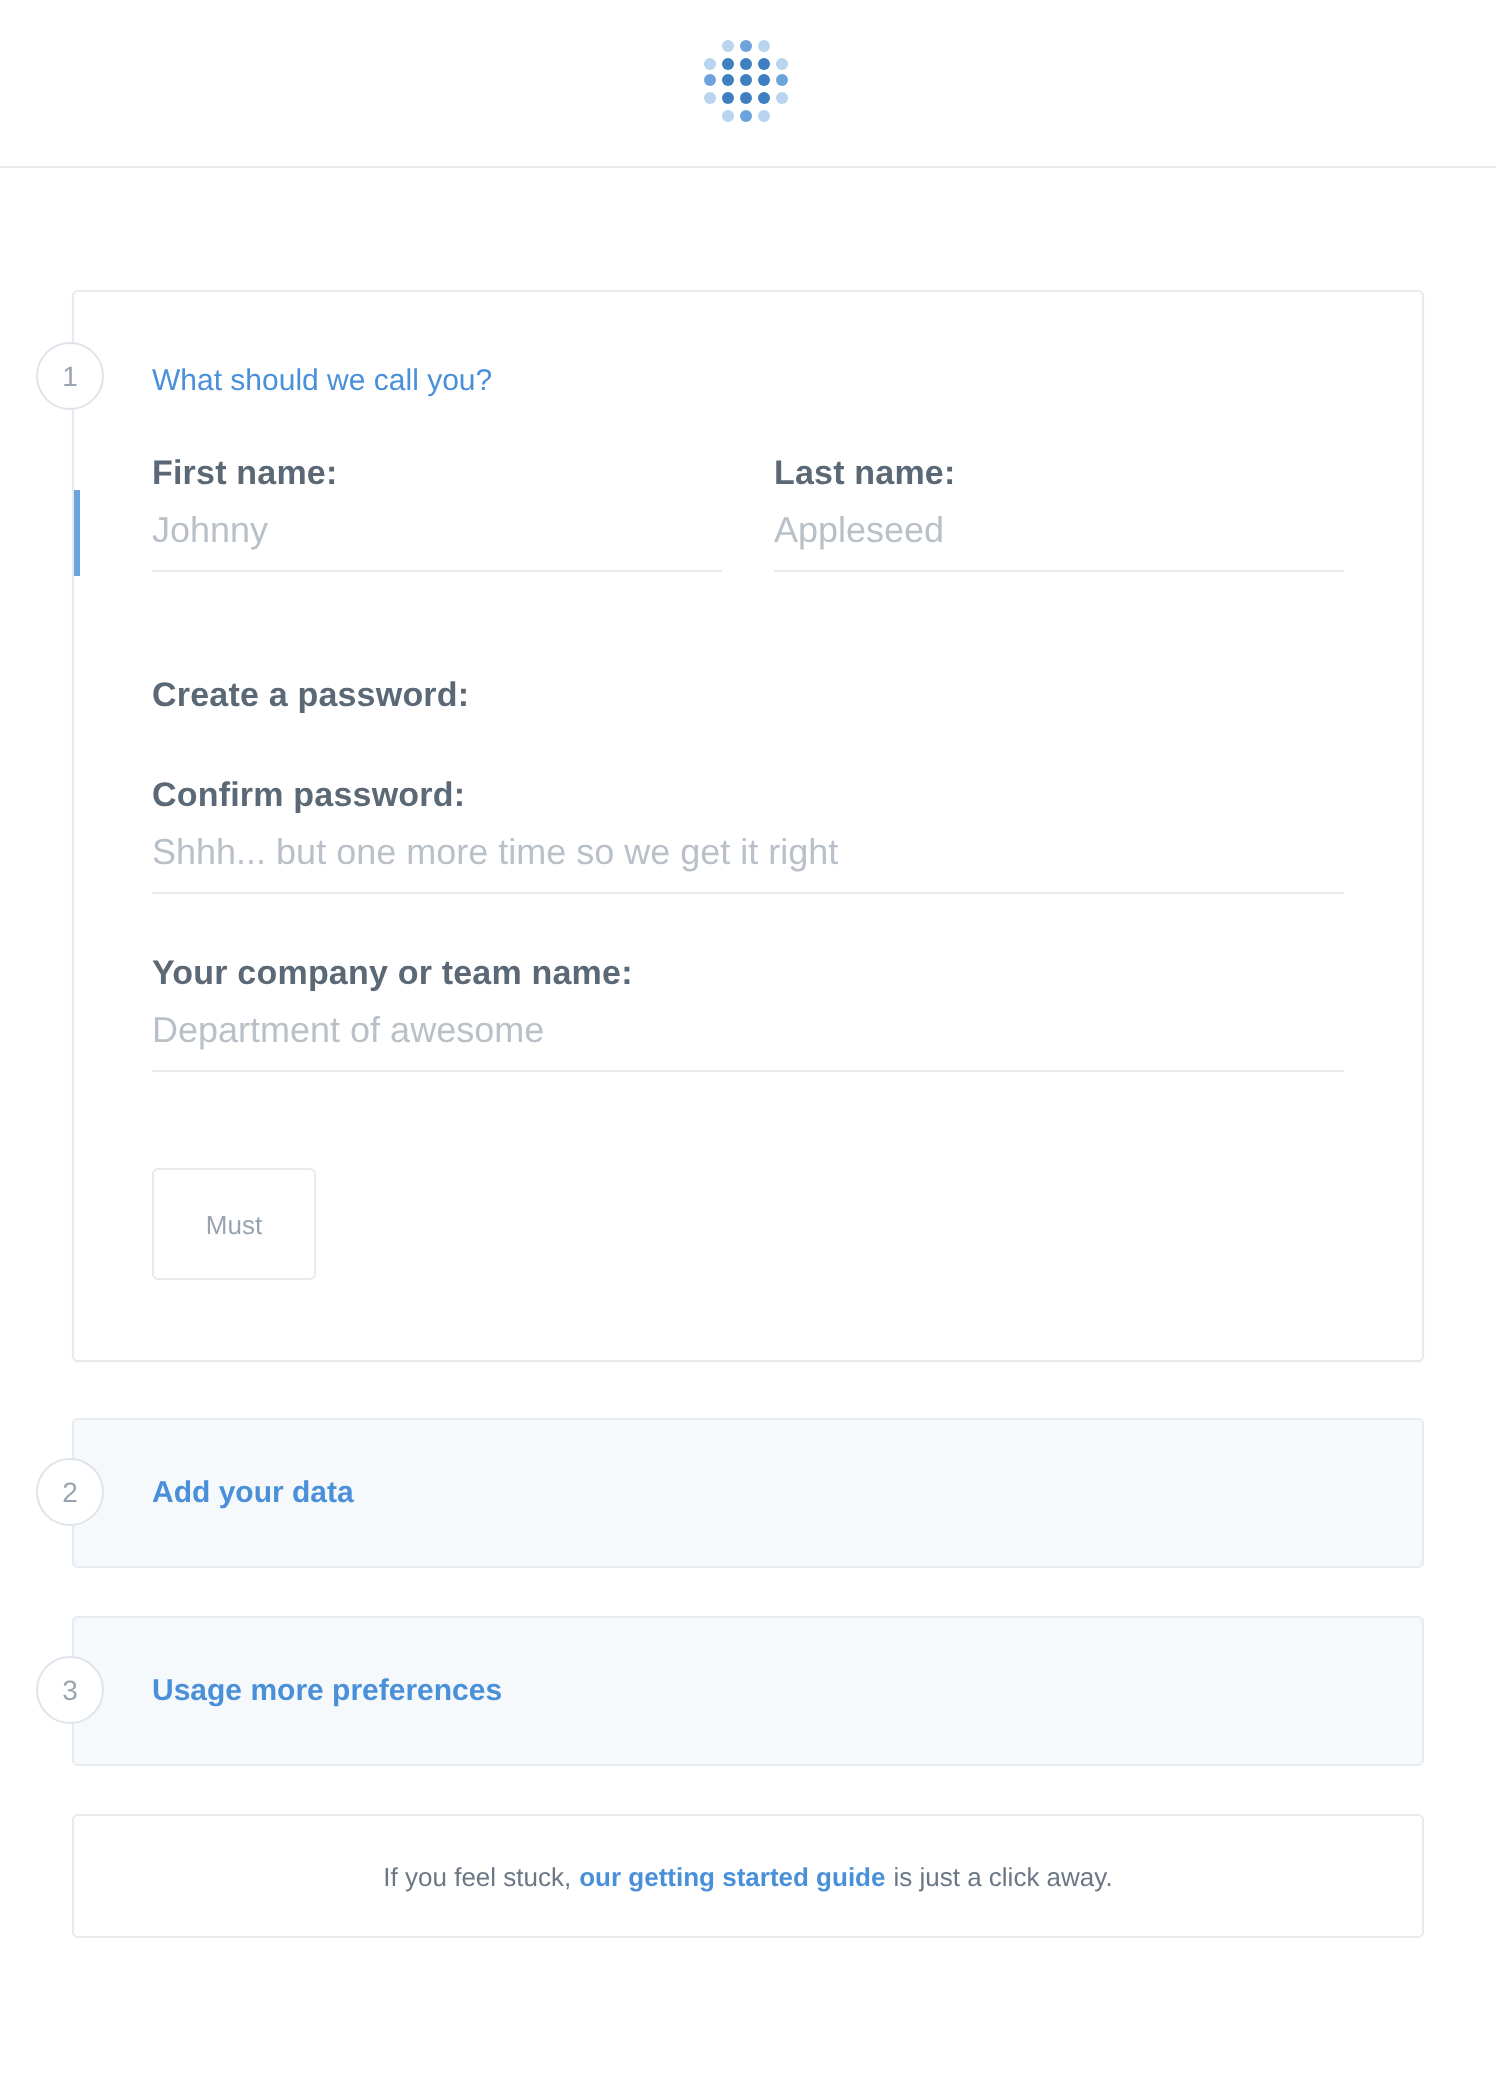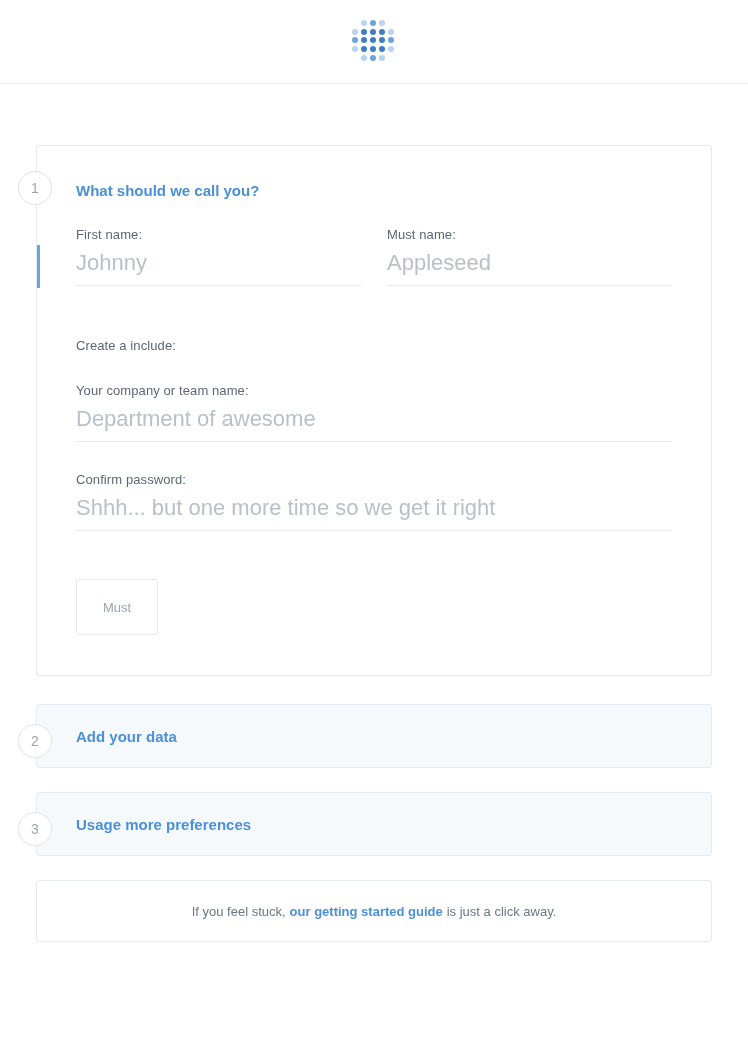--- a/index.html
+++ b/index.html
@@ -82,79 +82,79 @@
   }
 
   .step-panel.active {
     background: #ffffff;
     box-shadow: 0 1px 2px rgba(0,0,0,0.02);
   }
 
   .step-panel.collapsed {
     background: #f6f9fc;
     border: 1px solid #e6ebf1;
-    height: 64px;
+    height: 75px;
     display: flex;
     align-items: center;
   }
 
   .step-title {
     color: #4a90d9;
     font-size: 15px;
     font-weight: bold;
     padding-left: 39px;
   }
 
   .panel-body {
     padding: 36px 39px 40px 39px;
   }
 
   .panel-title {
     color: #4a90d9;
     font-size: 15px;
-    font-weight: bold;
+    font-weight: normal;
     margin: 0 0 28px 0;
   }
 
   .field-row {
     display: flex;
     gap: 0;
   }
   .field-col {
     flex: 1;
   }
 
   .field {
     margin-bottom: 22px;
     position: relative;
   }
 
   .field-label {
-    font-size: 13px;
+    font-size: 17px;
     color: #5b6875;
-    font-weight: normal;
+    font-weight: bold;
     margin-bottom: 6px;
     display: block;
     letter-spacing: 0.1px;
   }
 
   .field-hint {
     font-size: 11px;
     color: #9aa4b1;
     margin: -3px 0 4px 0;
     display: block;
   }
 
   .field-input {
     width: 100%;
     border: none;
     border-bottom: 1px solid #e6e9ed;
     outline: none;
     font-family: "Liberation Sans", sans-serif;
-    font-size: 22px;
+    font-size: 18px;
     color: #b9c0c8;
     padding: 2px 0 9px 0;
     background: transparent;
   }
   .field-input::placeholder { color: #b9c0c8; }
 
   .field-input.focused {
     border-bottom: 1px solid #e6e9ed;
   }
 
@@ -246,39 +246,39 @@
           <div class="field-row">
             <div class="field-col" style="padding-right:18px;">
               <div class="field">
                 <div class="focus-bar"></div>
                 <label class="field-label">First name:</label>
                 <input class="field-input focused" type="text" placeholder="Johnny" style="">
               </div>
             </div>
             <div class="field-col" style="padding-left:8px;">
               <div class="field">
-                <label class="field-label">Must name:</label>
+                <label class="field-label">Last name:</label>
                 <input class="field-input" type="text" placeholder="Appleseed" style="">
               </div>
             </div>
           </div>
 
 
           <div class="field" style="margin-top:30px;">
-            <label class="field-label">Create a include:</label>
+            <label class="field-label">Create a password:</label>
+          </div>
+
+          <div class="field" style="margin-top:30px;">
+            <label class="field-label">Confirm password:</label>
+            <input class="field-input" type="password" placeholder="Shhh... but one more time so we get it right" style="">
           </div>
 
           <div class="field" style="margin-top:30px;">
             <label class="field-label">Your company or team name:</label>
             <input class="field-input" type="text" placeholder="Department of awesome" style="">
-          </div>
-
-          <div class="field" style="margin-top:30px;">
-            <label class="field-label">Confirm password:</label>
-            <input class="field-input" type="password" placeholder="Shhh... but one more time so we get it right" style="">
           </div>
 
           <button class="next-btn">Must</button>
         </div>
       </div>
     </div>
 
     <div class="step" style="margin-bottom:24px;">
       <div class="step-number" style="top:20px;">2</div>
       <div class="step-panel collapsed">

